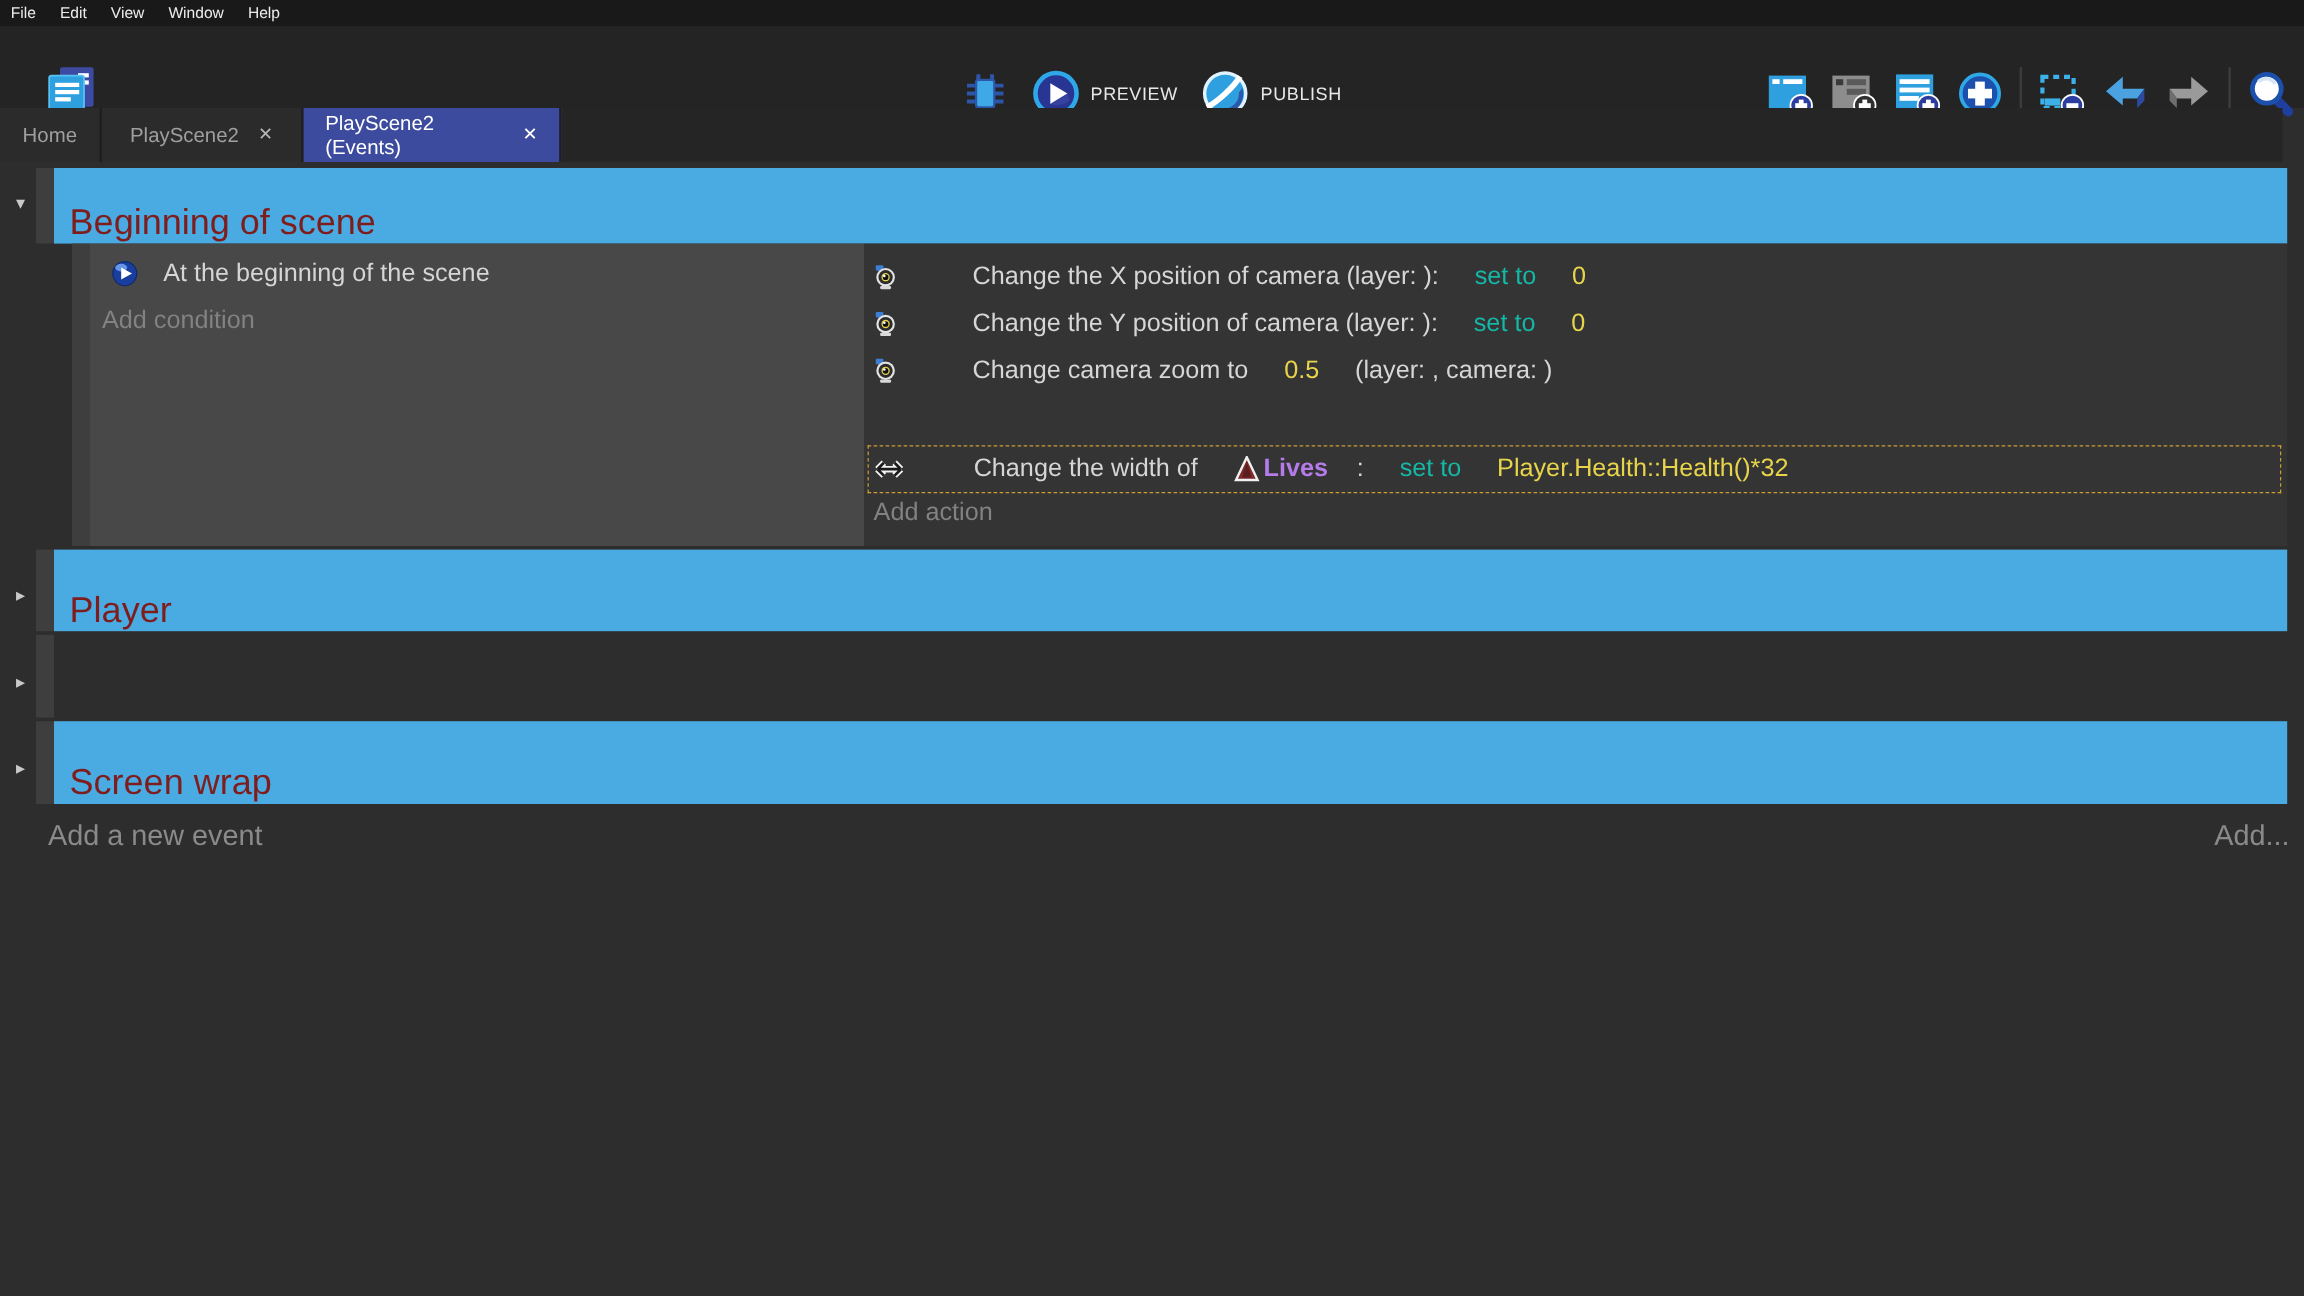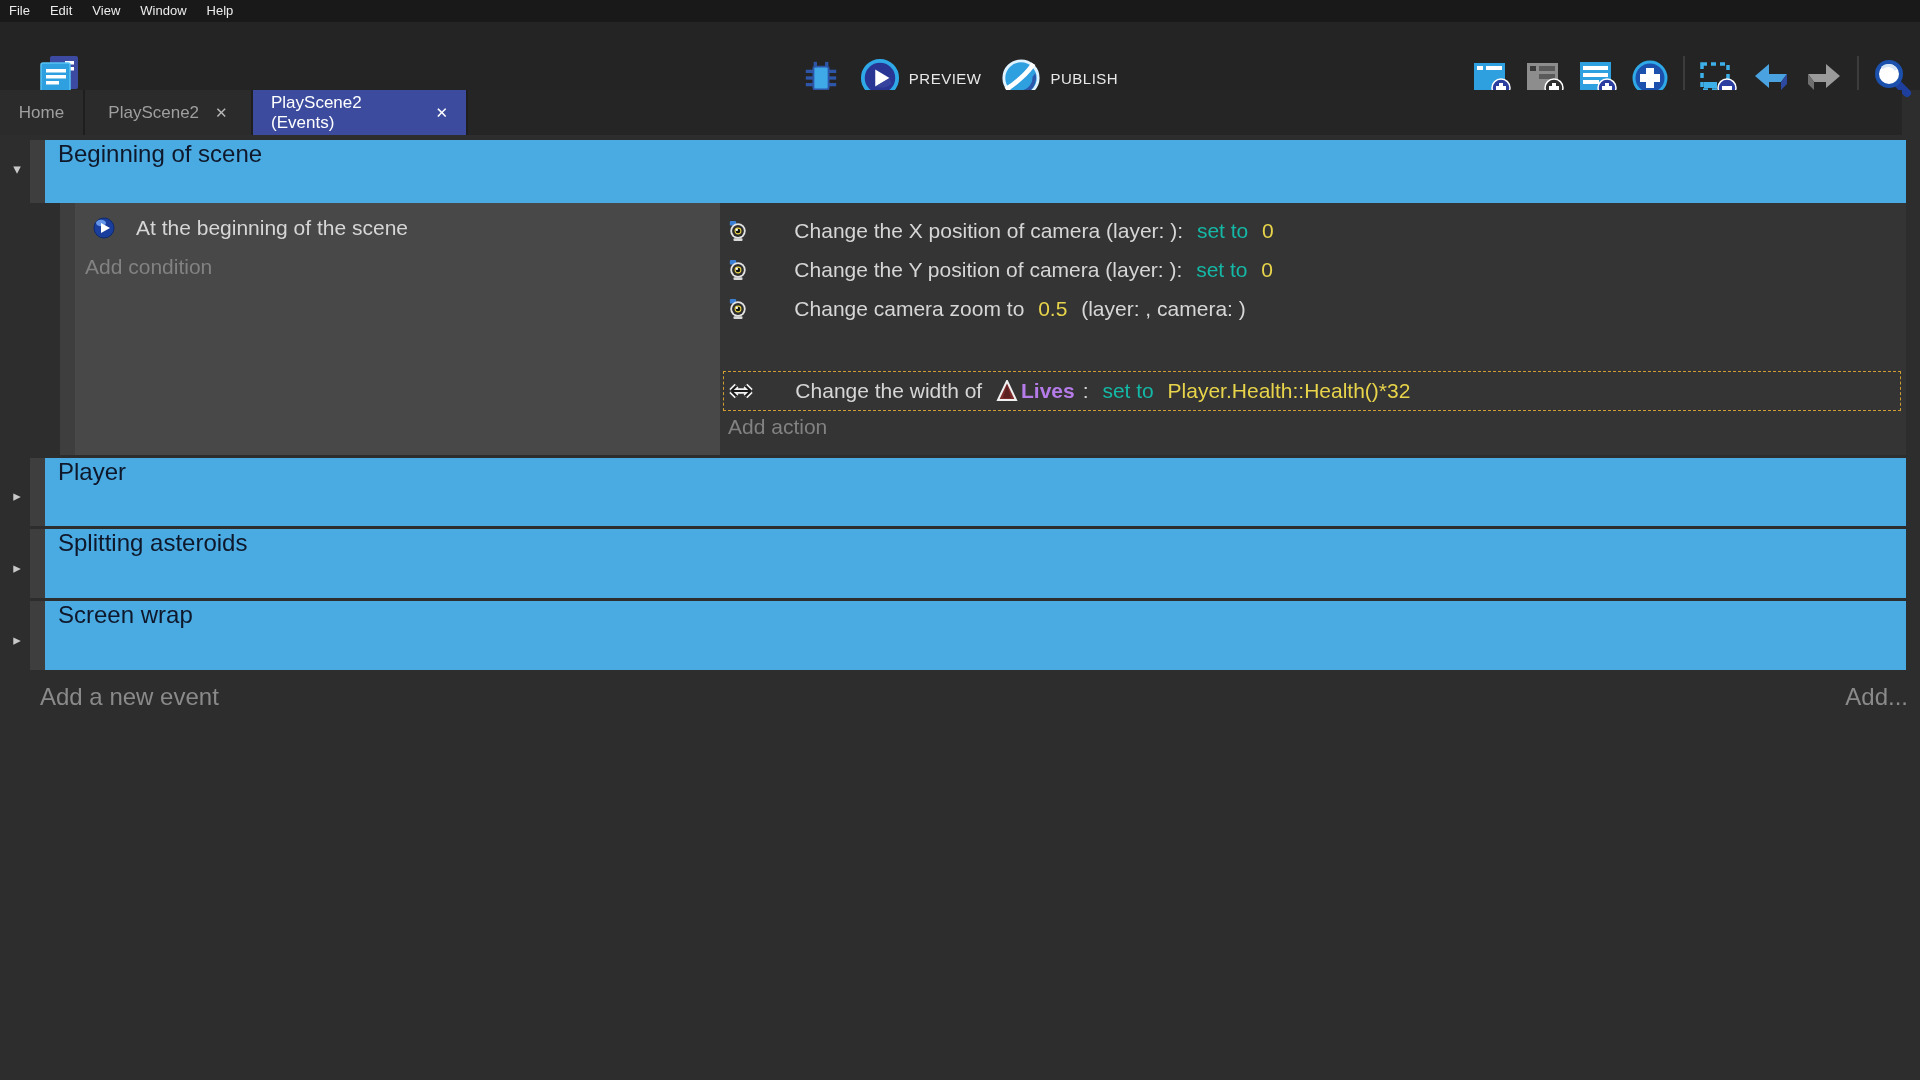--- a/index.html
+++ b/index.html
@@ -23,31 +23,31 @@
   .tabbar{position:absolute;left:0;top:90px;width:1902px;height:45px;background:#252525;display:flex;}
   .tab{height:45px;display:flex;align-items:center;justify-content:center;gap:16px;
     background:#2b2b2b;color:#9f9f9f;font-size:17px;border-right:2px solid #1e1e1e;padding:0 22px;}
   .tab .tclose{font-size:15px;color:#b5b5b5;line-height:1;}
   .tab.active{background:#3c4b9e;color:#ffffff;}
   .tab.active .tclose{color:#ffffff;}
   
   .sheet{position:absolute;left:0;top:135px;width:1920px;height:945px;background:#2d2d2d;}
   .grp-arrow{position:absolute;left:6px;width:22px;color:#c9c9c9;font-size:15px;text-align:center;}
   .grp-strip{position:absolute;left:30px;width:15px;background:#3e3e3e;}
-  .grp-bar{position:absolute;left:45px;right:14px;background:#49abe2;color:#0f172a;
-    font-size:24px;display:flex;align-items:flex-start;padding-left:13px;box-sizing:border-box;}
+  .grp-bar{position:absolute;left:45px;right:14px;background:#49abe2;color:#7f1d1d;
+    font-size:30px;display:flex;align-items:flex-end;padding-left:13px;box-sizing:border-box;}
   
   .evt-strip{position:absolute;left:60px;top:68px;width:15px;height:252px;background:#3e3e3e;}
   .cond-panel{position:absolute;left:75px;top:68px;width:645px;height:252px;background:#484848;}
   .act-panel{position:absolute;left:720px;top:68px;width:1186px;height:252px;background:#343434;}
   .cond-row{position:absolute;left:18px;top:13px;display:flex;align-items:center;gap:19px;
     color:#d6d6d6;font-size:21px;}
   .ghost{color:#828282;font-size:21px;}
   .add-cond{position:absolute;left:10px;top:52px;}
-  .act-row{position:absolute;left:8px;height:39px;display:flex;align-items:center;gap:8px;
+  .act-row{position:absolute;left:8px;height:39px;display:flex;align-items:center;gap:24px;
     color:#d6d6d6;font-size:21px;white-space:pre;}
   .act-row .seg{white-space:pre;}
   .t-purple{color:#14b8a6;}
   .t-obj{color:#b57be8;font-weight:bold;}
   .t-yellow{color:#e8d44a;}
   .act-sel{border:1px dashed #cf9b33;left:3px;padding-left:5px;right:5px;box-sizing:border-box;}
   .add-action{position:absolute;left:8px;top:212px;}
   .obj-ref{display:inline-flex;align-items:center;gap:3px;}
   .add-event-row{position:absolute;left:0;top:548px;width:1920px;height:32px;color:#8a8a8a;font-size:24px;}
   .add-event-label{position:absolute;left:40px;top:0;}
@@ -292,23 +292,20 @@
     </div>
 
     <div class="grp-arrow" style="top:352px;">▸</div>
     <div class="grp-strip" style="top:323px;height:68px;"></div>
     <div class="grp-bar" style="top:323px;height:68px;">
       <span>Player</span>
     </div>
 
     <div class="grp-arrow" style="top:424px;">▸</div>
     <div class="grp-strip" style="top:394px;height:69px;"></div>
-    <div class="grp-bar" style="top:394px;height:69px;">
-      <span>Splitting asteroids</span>
-    </div>
 
     <div class="grp-arrow" style="top:496px;">▸</div>
     <div class="grp-strip" style="top:466px;height:69px;"></div>
     <div class="grp-bar" style="top:466px;height:69px;">
       <span>Screen wrap</span>
     </div>
 
     <div class="add-event-row">
       <span class="add-event-label">Add a new event</span>
       <span class="add-more-label">Add...</span>

